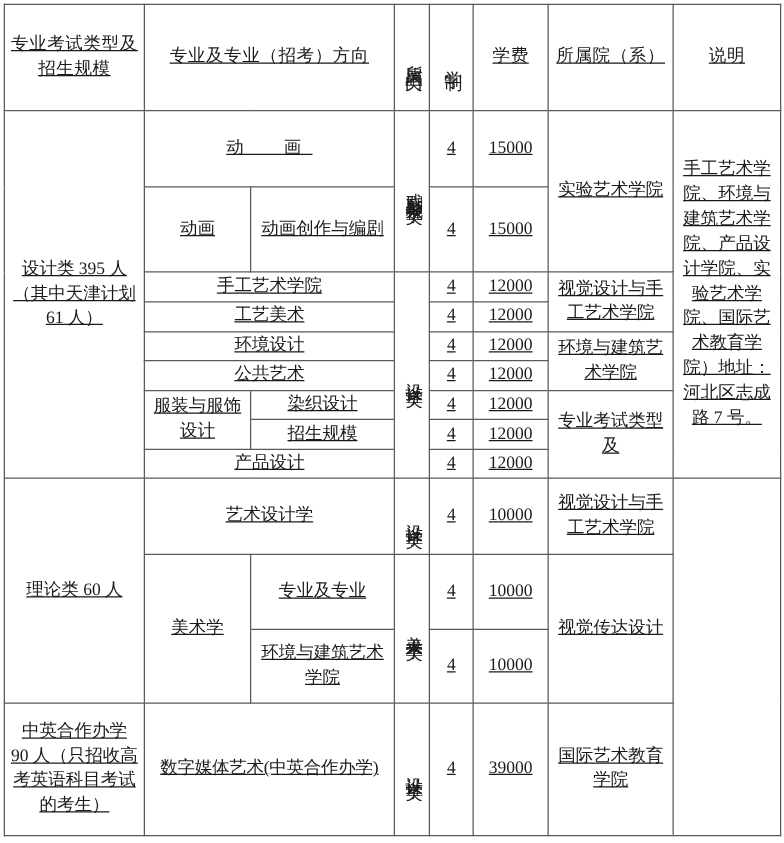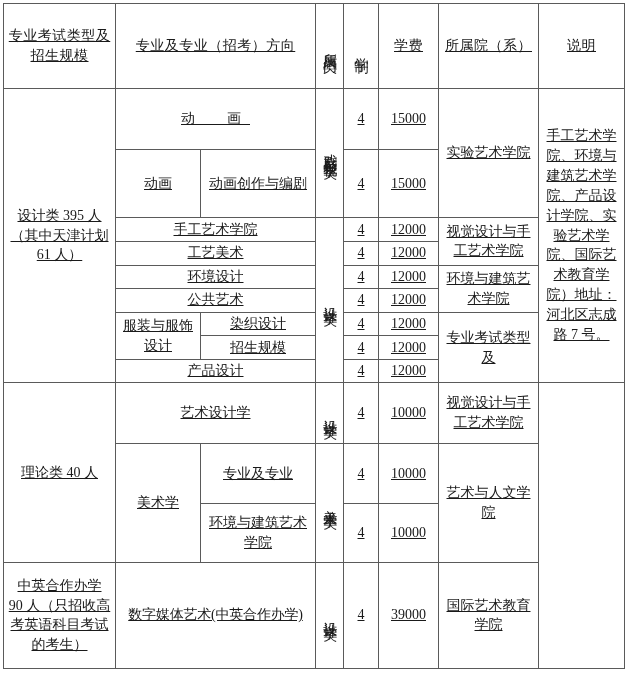--- a/index.html
+++ b/index.html
@@ -179,36 +179,36 @@
     <td class="num">12000</td>
   </tr>
 
   <tr style="height:21px">
     <td colspan="2">产品设计</td>
     <td class="num">4</td>
     <td class="num">12000</td>
   </tr>
 
   <tr style="height:59px">
-    <td rowspan="3" class="cat-cell">理论类 40 人</td>
+    <td rowspan="3" class="cat-cell">理论类 60 人</td>
     <td colspan="2">艺术设计学</td>
     <td><span class="vert">设计学类</span></td>
     <td class="num">4</td>
     <td class="num">10000</td>
     <td class="dept-cell">视觉设计与手工艺术学院</td>
     <td rowspan="4"></td>
   </tr>
 
   <tr style="height:58px">
     <td rowspan="2">美术学</td>
     <td>专业及专业</td>
     <td rowspan="2"><span class="vert">美术学类</span></td>
     <td class="num">4</td>
     <td class="num">10000</td>
-    <td rowspan="2" class="dept-cell">艺术与人文学院</td>
+    <td rowspan="2" class="dept-cell">视觉传达设计</td>
   </tr>
 
   <tr style="height:57px">
     <td class="tight">环境与建筑艺术学院</td>
     <td class="num">4</td>
     <td class="num">10000</td>
   </tr>
 
   <tr style="height:103px">
     <td class="cat-cell">

